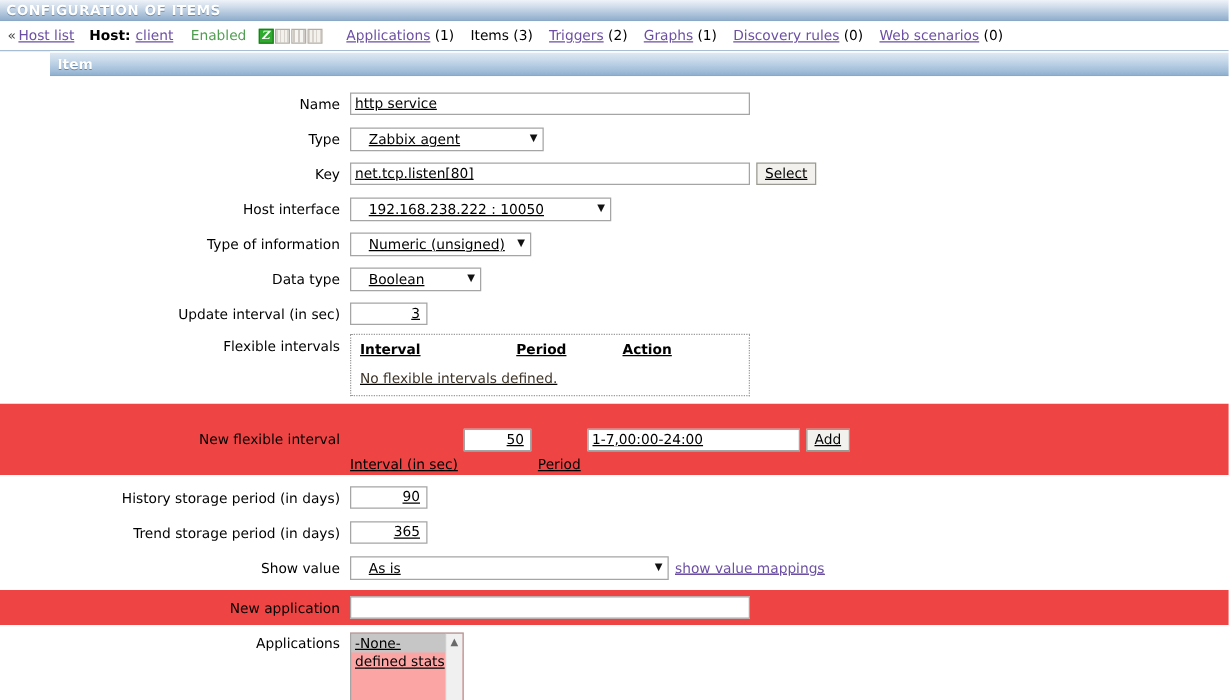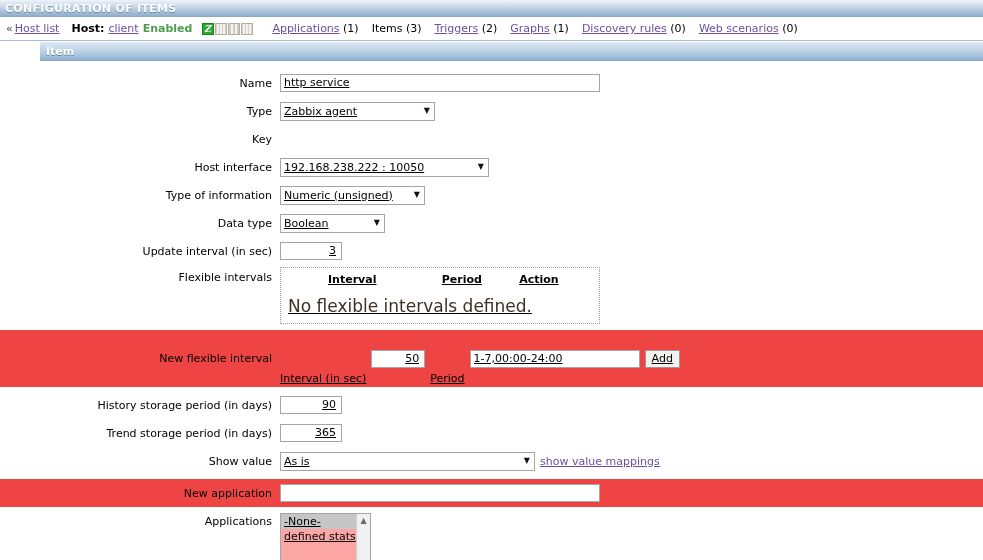--- a/index.html
+++ b/index.html
@@ -60,22 +60,22 @@
   }
   .nav-label {
     font-size: 11px;
     font-weight: bold;
     color: #000;
     margin-left: 8px;
   }
   .status-enabled {
     color: #4f9e4f;
     font-size: 11px;
+    margin-left: 10px;
     margin-right: 6px;
-    font-weight: bold;
   }
   .icon-group {
     display: inline-flex;
     align-items: center;
     gap: 1px;
     margin-left: 4px;
     margin-right: 10px;
   }
   .mini-icon {
     width: 12px;
@@ -187,21 +187,21 @@
   .sel {
     font-family: "DejaVu Sans", "Liberation Sans", sans-serif;
     font-size: 11px;
     color: #000;
     background: #ffffff;
     border: 1px solid #a5a5a5;
     height: 19px;
     box-sizing: border-box;
     display: inline-flex;
     align-items: center;
-    padding: 0 3px;
+    padding: 0 14px;
     position: relative;
     cursor: pointer;
   }
   .sel .sel-val { flex: 1; padding-right: 14px; white-space: nowrap; }
   .sel .arrow {
     position: absolute;
     right: 4px;
     top: 50%;
     transform: translateY(-50%);
     font-size: 8px;
@@ -236,25 +236,25 @@
     box-sizing: border-box;
     padding: 5px 7px 7px 7px;
   }
   .flexbox .hdr {
     display: flex;
     font-weight: bold;
     font-size: 11px;
     color: #000;
     margin-bottom: 10px;
   }
-  .flexbox .hdr .c1 { width: 125px; margin-left: 40px; }
+  .flexbox .hdr .c1 { width: 125px; }
   .flexbox .hdr .c2 { width: 85px; }
   .flexbox .hdr .c3 { width: 80px; }
   .flexbox .empty {
-    font-size: 17px;
+    font-size: 11px;
     color: #3c3226;
   }
 
   .inline-label { font-size: 11px; color: #000; margin-top: 40px; }
 
   
   .listbox {
     width: 91px;
     height: 70px;
     border: 1px solid #a5a5a5;
@@ -358,20 +358,24 @@
     <div class="fctrl">
       <div class="sel w-type">
         <span class="sel-val">Zabbix agent</span>
         <span class="arrow">▼</span>
       </div>
     </div>
   </div>
 
   <div class="frow">
     <div class="flabel">Key</div>
+    <div class="fctrl">
+      <input class="txt w-key" type="text" value="net.tcp.listen[80]" style="">
+      <button class="btn">Select</button>
+    </div>
   </div>
 
   <div class="frow">
     <div class="flabel">Host interface</div>
     <div class="fctrl">
       <div class="sel w-hostif">
         <span class="sel-val">192.168.238.222 : 10050</span>
         <span class="arrow">▼</span>
       </div>
     </div>

